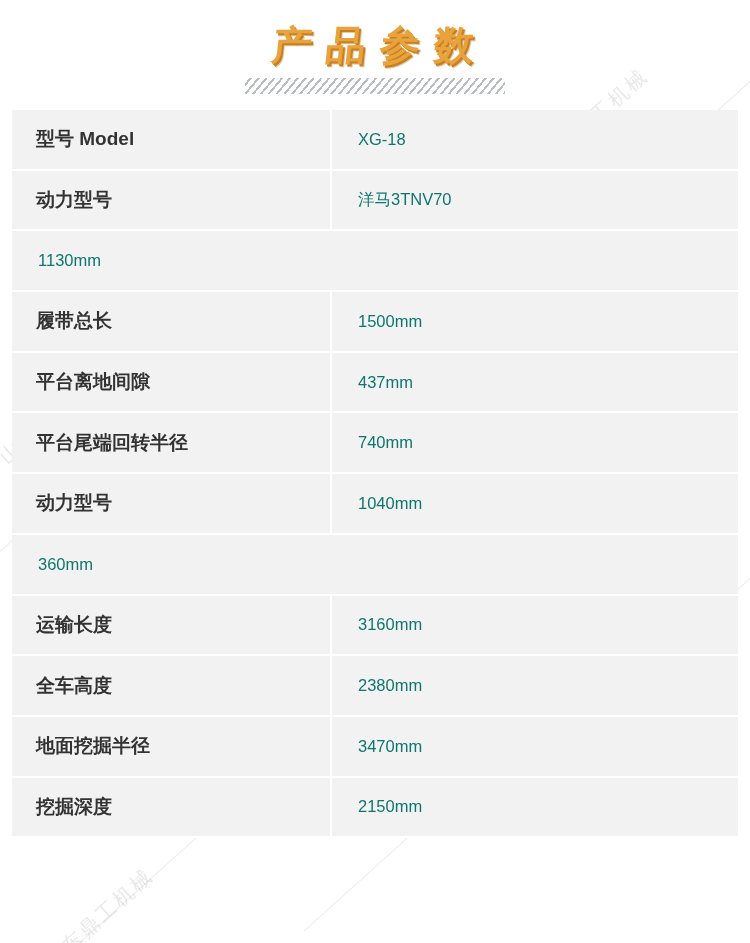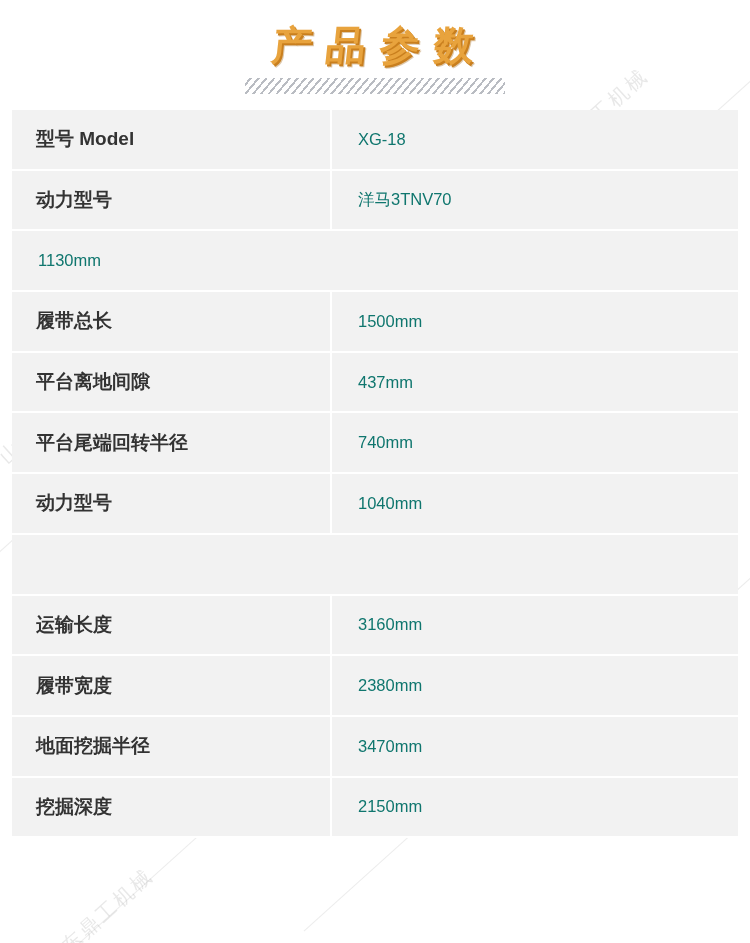--- a/index.html
+++ b/index.html
@@ -178,29 +178,30 @@
     <div class="cell-value">740mm</div>
   </div>
 
   <div class="row">
     <div class="cell-label">动力型号</div>
     <div class="cell-value">1040mm</div>
   </div>
 
 
   <div class="row">
+    <div class="cell-value">360mm</div>
   </div>
 
   <div class="row">
     <div class="cell-label">运输长度</div>
     <div class="cell-value">3160mm</div>
   </div>
 
   <div class="row">
-    <div class="cell-label">履带宽度</div>
+    <div class="cell-label">全车高度</div>
     <div class="cell-value">2380mm</div>
   </div>
 
   <div class="row">
     <div class="cell-label">地面挖掘半径</div>
     <div class="cell-value">3470mm</div>
   </div>
 
   <div class="row">
     <div class="cell-label">挖掘深度</div>

